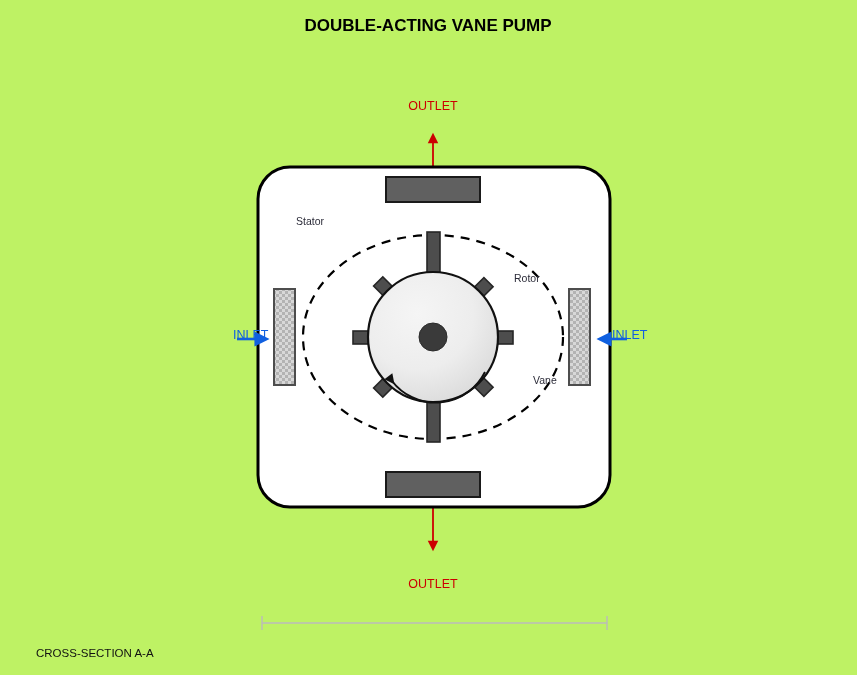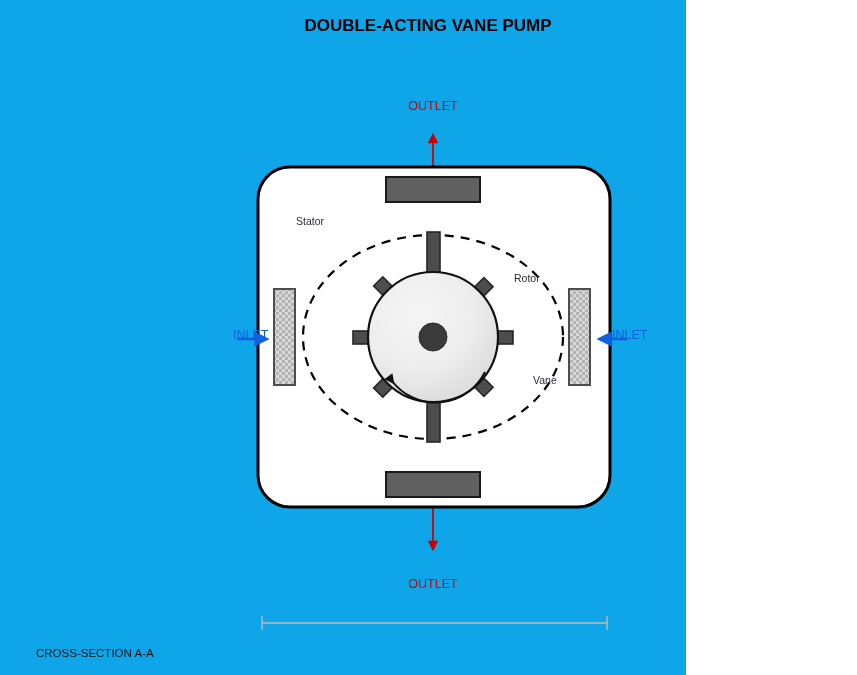--- a/index.html
+++ b/index.html
@@ -9,23 +9,23 @@
     background: #ffffff;
   }
   body {
     width: 857px;
     height: 675px;
     overflow: hidden;
     font-family: "Liberation Sans", sans-serif;
   }
   #canvas {
     position: relative;
-    width: 686px;
+    width: 857px;
     height: 675px;
-    background: #0ea5e9;
+    background: #bef264;
   }
   #diagram-svg {
     position: absolute;
     left: 0;
     top: 0;
     width: 857px;
     height: 675px;
     display: block;
   }
   .title-text {

